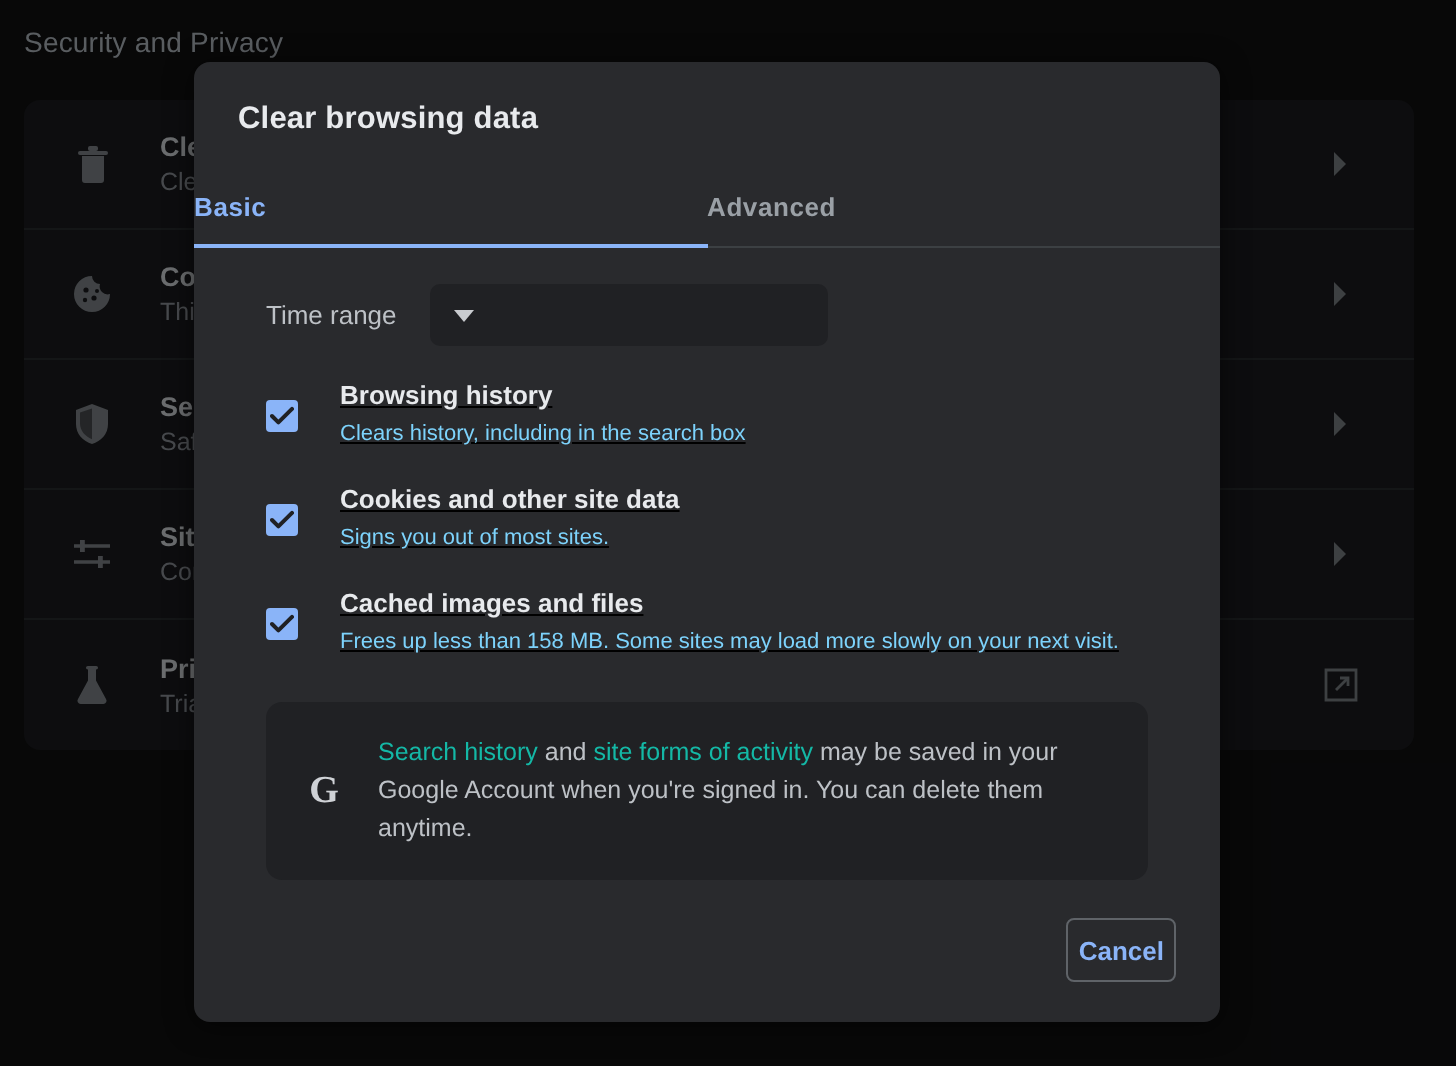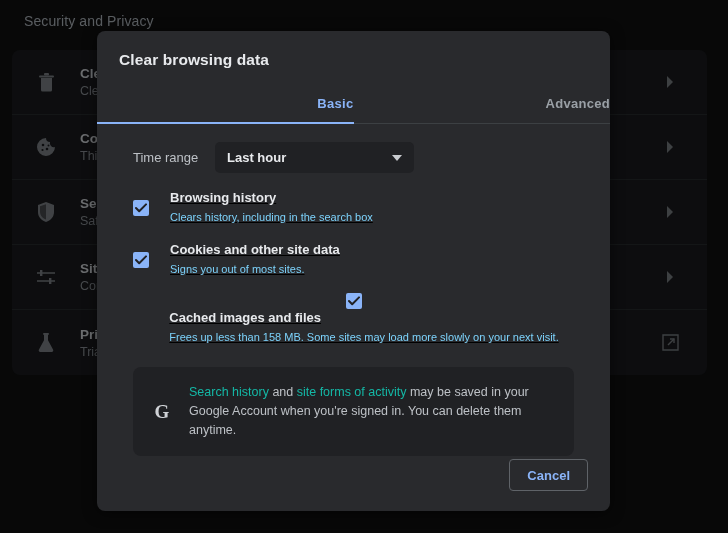--- a/index.html
+++ b/index.html
@@ -19,21 +19,21 @@
 
   
   .settings-page {
     position: absolute;
     inset: 0;
     background: #0e0e0f;
   }
 
   .settings-title {
     position: absolute;
-    left: 24px;
+    left: 12px;
     top: 13px;
     font-size: 14px;
     color: #9aa0a6;
     letter-spacing: .1px;
   }
 
   .settings-card {
     position: absolute;
     left: 12px;
     top: 50px;
@@ -123,21 +123,21 @@
   }
 
   .tabs {
     display: flex;
     margin-top: 16px;
     border-bottom: 1px solid #3c4043;
     position: relative;
   }
   .tab {
     flex: 1 1 50%;
-    text-align: right;
+    text-align: left;
     font-size: 13px;
     font-weight: bold;
     padding: 11px 0 12px 0;
     letter-spacing: .3px;
     color: #9aa0a6;
     cursor: pointer;
   }
   .tab.active { color: #8ab4f8; }
   .tab-indicator {
     position: absolute;
@@ -191,21 +191,21 @@
   }
 
   
   .check-list { margin-top: 16px; }
 
   .check-item {
     display: flex;
     align-items: center;
     margin-bottom: 14px;
   }
-  .check-item:last-child { margin-bottom: 4px; flex-direction: column; }
+  .check-item:last-child { margin-bottom: 4px; }
 
   .checkbox {
     flex: 0 0 16px;
     width: 16px;
     height: 16px;
     border-radius: 2px;
     background: #8ab4f8;
     display: flex;
     align-items: center;
     justify-content: center;
@@ -265,21 +265,21 @@
     justify-content: flex-end;
     align-items: center;
     gap: 10px;
     padding: 0 22px 20px 22px;
   }
   .btn {
     height: 32px;
     border-radius: 4px;
     font-size: 13px;
     font-weight: bold;
-    padding: 0 17px;
+    padding: 0 5px;
     display: flex;
     align-items: center;
     justify-content: center;
     cursor: pointer;
     border: none;
     font-family: "Liberation Sans", sans-serif;
   }
   .btn-secondary {
     background: transparent;
     border: 1px solid #5f6368;
@@ -410,21 +410,20 @@
     <div class="tab active">Basic</div>
     <div class="tab">Advanced</div>
     <div class="tab-indicator"></div>
   </div>
 
   <div class="dialog-body">
 
     <div class="time-range">
       <div class="time-range-label">Time range</div>
       <div class="select-box">
-        <div class="select-value">Last hour</div>
         <div class="select-arrow"></div>
       </div>
     </div>
 
     <div class="check-list">
 
       <div class="check-item">
         <div class="checkbox">
           <svg width="12" height="10" viewBox="0 0 12 10" fill="none" stroke="#202124" stroke-width="2" stroke-linecap="round" stroke-linejoin="round">
             <path d="M1 5l3.2 3.2L11 1.4"></path>

